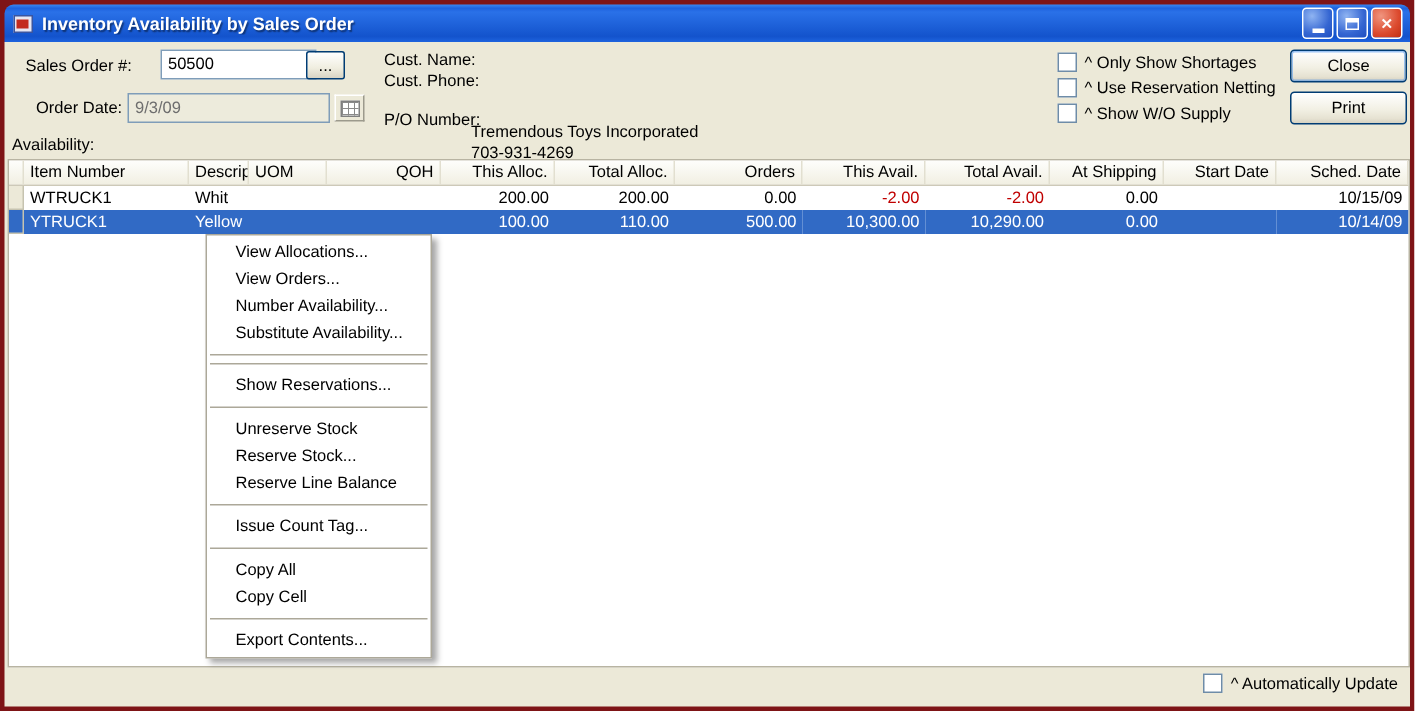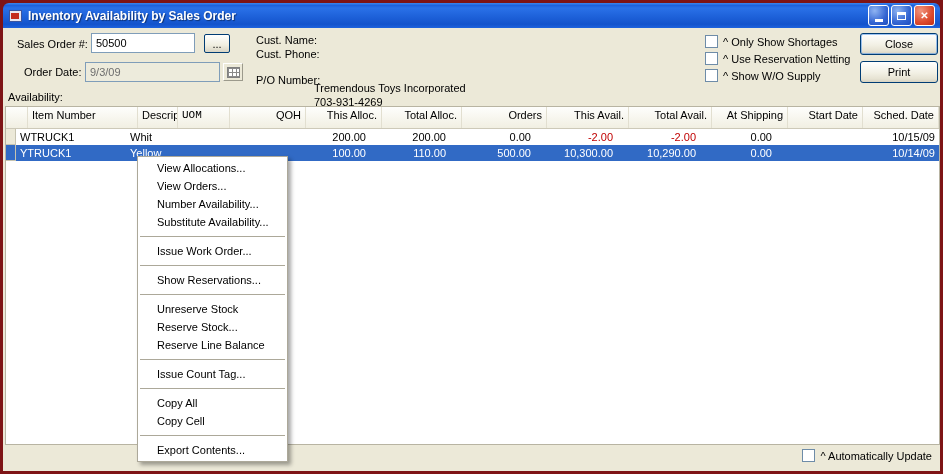--- a/index.html
+++ b/index.html
@@ -70,34 +70,34 @@
       repeating-linear-gradient(90deg,#8A8A8A 0 1px,transparent 1px 4px), #fff;
     border:1px solid #808080;
   }
   .checkbox-row { position:absolute; display:flex; align-items:center; gap:5px; white-space:nowrap; }
   .checkbox { width:13px; height:13px; background:#fff; border:1px solid #6E8CA8; flex:0 0 auto; }
   
   .grid {
     position:absolute; left:2px; top:78px; width:935px; bottom:26px;
     background:#fff; border:1px solid #B8B4A2; overflow:hidden;
   }
-  .grid-header { display:flex; height:22px; background:linear-gradient(#FEFEFC,#F1EFE2); border-bottom:1px solid #CDC9B8;padding-left:12px; }
+  .grid-header { display:flex; height:17px; background:linear-gradient(#FEFEFC,#F1EFE2); border-bottom:1px solid #CDC9B8; }
   .hcell {
     padding:2px 4px; border-right:1px solid #E2DFD0;
     overflow:hidden; white-space:nowrap; font-size:11px;
   }
   .grid-row { display:flex; height:16px; line-height:16px; }
   .cell { padding:0 4px; overflow:hidden; white-space:nowrap; }
   .selcell { background:#ECE9D8; border-right:1px solid #C6C3B0; border-bottom:1px solid #C6C3B0; }
   .grid-row.selected .cell { background:#316AC5; color:#fff; }
   .cell.neg { color:#C00000; }
   .sel { width:10px; flex:0 0 auto; }
   .c0 { width:110px; flex:0 0 auto; }
   .c1 { width:40px;  flex:0 0 auto; }
-  .c2 { width:52px;  flex:0 0 auto;font-family:Liberation Mono, monospace; }
+  .c2 { width:52px;  flex:0 0 auto; }
   .c3 { width:76px;  flex:0 0 auto; text-align:right; }
   .c4 { width:76px;  flex:0 0 auto; text-align:right; }
   .c5 { width:80px;  flex:0 0 auto; text-align:right; }
   .c6 { width:85px;  flex:0 0 auto; text-align:right; }
   .c7 { width:82px;  flex:0 0 auto; text-align:right; }
   .c8 { width:83px;  flex:0 0 auto; text-align:right; }
   .c9 { width:76px;  flex:0 0 auto; text-align:right; }
   .c10 { width:75px; flex:0 0 auto; text-align:right; }
   .c11 { flex:1; text-align:right; }
   
@@ -129,21 +129,21 @@
         </div>
       <div class="win-btn closeb">
           <span>✕</span>
         </div>
     </div>
   </div>
 
   <div class="content">
 
     <span class="lbl" style="left:14px; top:10px;">Sales Order #:</span>
-    <input class="textbox" style="left: 88px; top: 5px; width: 104px;" value="50500">
+    <input class="textbox" style="left: 104px; top: 5px; width: 104px;" value="50500">
     <button class="small-btn" style="left:201px; top:6px; width:26px; height:19px;">...</button>
 
     <span class="lbl" style="left:21px; top:38px;">Order Date:</span>
     <input class="textbox readonly" style="left: 82px; top: 34px; width: 135px;" value="9/3/09">
     <span class="cal-btn" style="left:220px; top:35px;">
         <span class="cal-icon"></span>
       </span>
 
     <span class="lbl" style="left:253px; top:6px;">Cust. Name:</span>
     <span class="val" style="left:311px; top:6px;">Tremendous Toys Incorporated</span>
@@ -226,21 +226,20 @@
       <span class="checkbox"></span>
       <span>^ Automatically Update</span>
     </div>
 
     <div class="context-menu">
       <div class="menu-item">View Allocations...</div>
       <div class="menu-item">View Orders...</div>
       <div class="menu-item">Number Availability...</div>
       <div class="menu-item">Substitute Availability...</div>
       <div class="menu-sep"></div>
-      <div class="menu-item">Issue Work Order...</div>
       <div class="menu-sep"></div>
       <div class="menu-item">Show Reservations...</div>
       <div class="menu-sep"></div>
       <div class="menu-item">Unreserve Stock</div>
       <div class="menu-item">Reserve Stock...</div>
       <div class="menu-item">Reserve Line Balance</div>
       <div class="menu-sep"></div>
       <div class="menu-item">Issue Count Tag...</div>
       <div class="menu-sep"></div>
       <div class="menu-item">Copy All</div>

